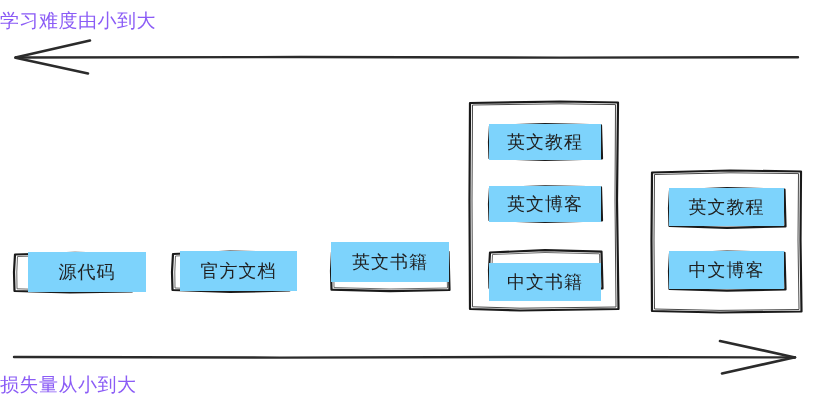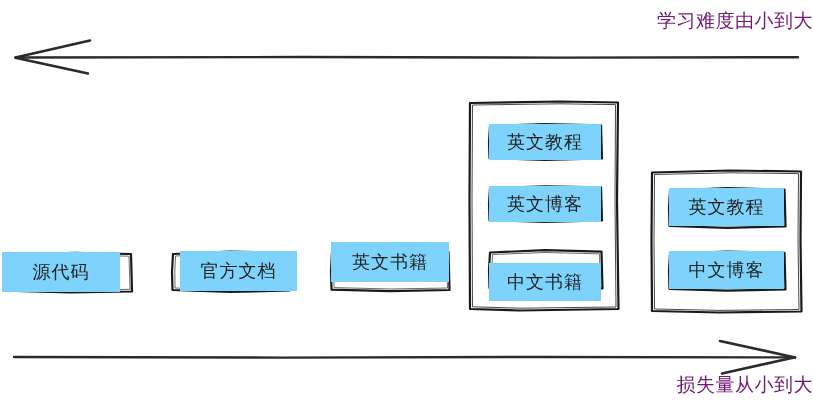--- a/index.html
+++ b/index.html
@@ -20,23 +20,23 @@
     left: 0;
     top: 0;
     width: 813px;
     height: 414px;
   }
   .axis-label {
     position: absolute;
     font-size: 19px;
     line-height: 22px;
     letter-spacing: 0.5px;
-    color: #701a75;
+    color: #8b5cf6;
     white-space: nowrap;
-    text-align: right;
+    text-align: left;
     width: 100%;
     left: 0;
   }
   #top-axis-label { top: 10px; }
   #bottom-axis-label { top: 374px; }
 
   .node {
     position: absolute;
     display: flex;
     align-items: center;
@@ -109,21 +109,21 @@
 
     <path d="M 670 253.5 L 727 251.6 L 784.5 252.8 L 785 271 L 785.5 289.4 L 727 290.6 L 669.5 289 L 669 271 Z" fill="#ffffff" stroke="#1a1a1a" stroke-width="2.2" stroke-linejoin="round"></path>
     <path d="M 672.5 255.5 L 727 253.8 L 782.5 255 L 783 271 L 783.5 287.4 L 727 288.6 L 672 287 L 671.8 271 Z" fill="none" stroke="#5a5a5a" stroke-width="0.9" stroke-linejoin="round"></path>
   </g>
 </svg>
 
 <div class="axis-label" id="top-axis-label">学习难度由小到大</div>
 
 <div class="axis-label" id="bottom-axis-label">损失量从小到大</div>
 
-<div class="node" style="left:2px;  top:252px; width:118px; height:40px;">
+<div class="node" style="left:28px;  top:252px; width:118px; height:40px;">
   <span class="node-label">源代码</span>
 </div>
 
 <div class="node" style="left:180px; top:251px; width:117px; height:40px;">
   <span class="node-label">官方文档</span>
 </div>
 
 <div class="node" style="left:331px; top:242px; width:118px; height:40px;">
   <span class="node-label">英文书籍</span>
 </div>

